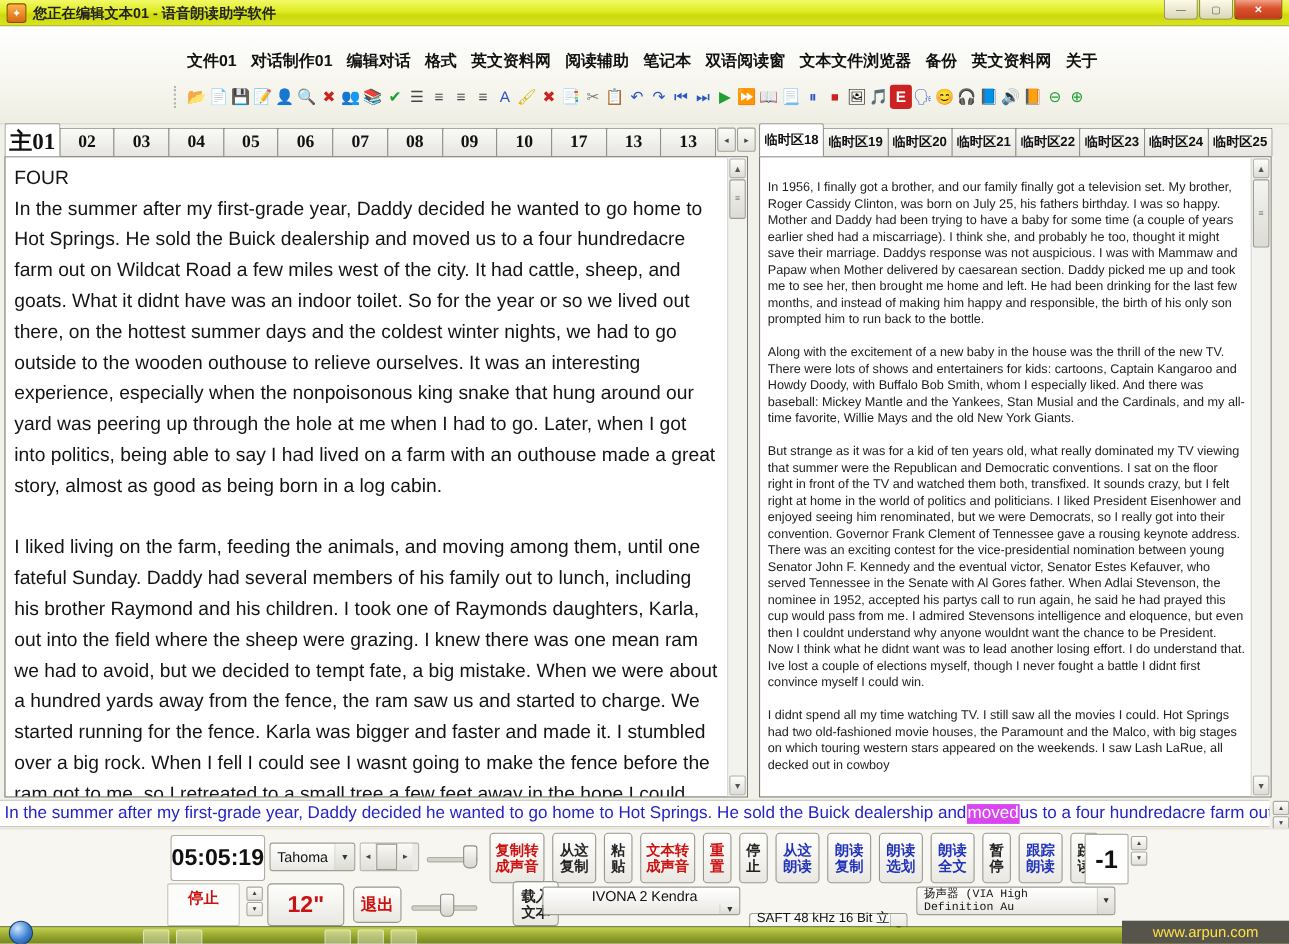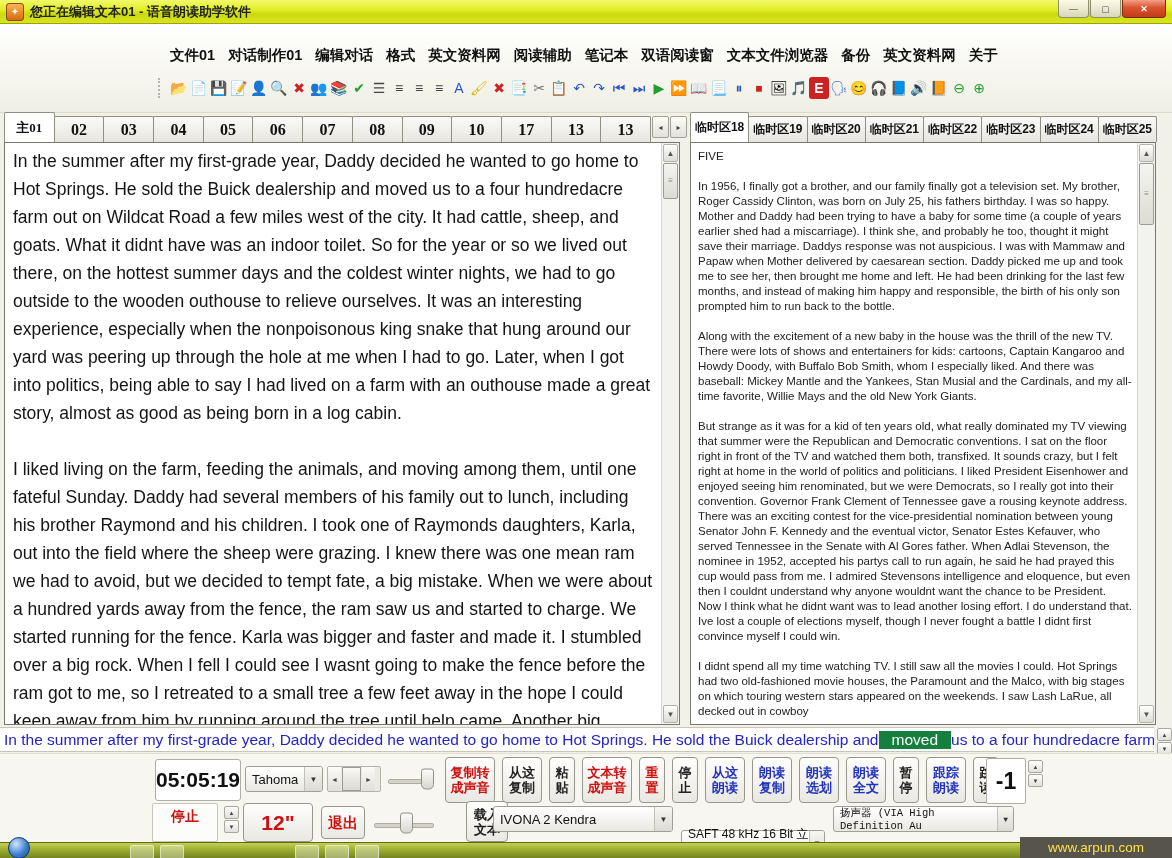--- a/index.html
+++ b/index.html
@@ -28,21 +28,21 @@
   .tb-grip{width:5px;height:20px;border-left:2px dotted #b8b6a8;margin-right:4px;}
   .tb-icon{width:20px;height:22px;display:flex;align-items:center;justify-content:center;
     font-size:14px;line-height:1;cursor:default;}
 
   
   .tabs-left{position:absolute;top:112px;left:4px;width:646px;height:30px;display:flex;align-items:flex-end;}
   .tabs-right{position:absolute;top:112px;left:690px;width:466px;height:30px;display:flex;align-items:flex-end;}
   .tab{flex:1;height:25px;border:1px solid #8f8f84;border-bottom:none;margin-right:-1px;
     background:linear-gradient(#fafaf8,#e6e5e0);display:flex;align-items:center;justify-content:center;
     font:bold 16px "Liberation Serif",serif;color:#111;border-radius:2px 2px 0 0;}
-  .tab.active{background:#fff;height:29px;z-index:3;font-size:13px;}
+  .tab.active{background:#fff;height:29px;z-index:3;font-size:21px;}
   .tabs-right .tab{font:bold 12px "Liberation Sans",sans-serif;}
   .tab-arrows{position:absolute;top:116px;left:652px;display:flex;gap:1px;}
   .tab-arrow{width:15px;height:20px;border:1px solid #a0a096;background:linear-gradient(#fcfcfa,#e2e1da);
     font-size:8px;color:#444;display:flex;align-items:center;justify-content:center;border-radius:2px;}
 
   
   .pane{position:absolute;top:142px;background:#fff;border:1px solid #78786e;box-sizing:border-box;overflow:hidden;}
   .pane-left{left:4px;width:676px;height:583px;}
   .pane-right{left:690px;width:466px;height:583px;}
   .editor{position:absolute;top:0;bottom:0;left:0;overflow:hidden;}
@@ -57,39 +57,39 @@
   .sb-up{top:1px;} .sb-down{bottom:1px;}
   .sb-thumb{position:absolute;left:1px;right:1px;background:linear-gradient(#f4f4f1,#dcdbd4);
     border:1px solid #9c9c92;border-radius:2px;}
   .sb-thumb::after{content:"≡";position:absolute;left:0;right:0;top:50%;transform:translateY(-55%);
     text-align:center;font-size:8px;color:#8a8a80;}
 
   
   .reading-bar{position:absolute;top:727px;left:0;width:1154px;height:25px;background:#fff;
     border-top:1px solid #c8c6ba;border-bottom:1px solid #c8c6ba;box-sizing:border-box;
     font-size:15.5px;color:#2424c4;white-space:nowrap;overflow:hidden;display:flex;align-items:center;padding-left:4px;}
-  .reading-bar .hl{background:#15803d;color:#fff;padding:0 13px;}
+  .reading-bar .hl{background:#d946ef;color:#fff;padding:0 1px;}
   .mini-spinner{position:absolute;display:flex;flex-direction:column;gap:1px;}
   .mini-spinner .sp{width:13px;height:11px;border:1px solid #a8a89e;background:linear-gradient(#fdfdfc,#e2e1da);
     font-size:6px;color:#444;display:flex;align-items:center;justify-content:center;border-radius:2px;}
   .spin-readbar{top:728px;left:1157px;}
 
   
   .controls{position:absolute;top:753px;left:0;right:0;height:90px;background:#f7f6f1;border-top:1px solid #e2dfd2;}
   .clock{position:absolute;left:155px;top:5px;width:84px;height:40px;background:#fff;border:1px solid #aeaea4;
     border-radius:3px;display:flex;align-items:center;justify-content:center;
     font:bold 21px "Liberation Sans",sans-serif;color:#111;}
   .combo{background:linear-gradient(#ffffff,#e9e8e2);border:1px solid #9f9f95;border-radius:3px;
     display:flex;align-items:center;box-sizing:border-box;font-size:13px;color:#111;padding-left:6px;position:absolute;}
   .combo .arrow{margin-left:auto;width:17px;align-self:stretch;display:flex;align-items:center;justify-content:center;
     font-size:8px;color:#333;border-left:1px solid #c2c1b8;background:linear-gradient(#f6f6f3,#dcdbd3);border-radius:0 2px 2px 0;}
   .combo-font{left:245px;top:12px;width:78px;height:26px;}
-  .combo-voice{left:493px;top:52px;width:180px;height:26px;}
+  .combo-voice{left:493px;top:52px;width:180px;height:26px;flex-direction:column;}
   .combo-format{left:681px;top:52px;width:144px;height:26px;font-size:12px;margin-top:24px;}
-  .combo-device{left:833px;top:52px;width:181px;height:26px;font-family:"Liberation Mono",monospace;font-size:10.5px;}
+  .combo-device{left:833px;top:52px;width:181px;height:26px;font-family:"Liberation Mono",monospace;font-size:10.5px;align-items:flex-end;}
   .hscroll-mini{position:absolute;left:327px;top:12px;width:54px;height:26px;display:flex;background:#eceae4;border:1px solid #b5b4aa;border-radius:2px;box-sizing:border-box;}
   .hs-btn{width:13px;display:flex;align-items:center;justify-content:center;font-size:7px;color:#444;background:linear-gradient(#fbfbf9,#e0dfd8);}
   .hs-thumb{width:17px;background:linear-gradient(#f8f8f5,#dad9d1);border:1px solid #9c9c92;margin:0 1px;}
   .slider{position:absolute;}
   .slider .track{position:absolute;left:0;right:0;top:50%;height:3px;background:#d4d2c8;border:1px solid #b0aea2;border-radius:2px;}
   .slider .thumb{position:absolute;top:50%;transform:translateY(-50%);width:11px;height:19px;
     background:linear-gradient(#fcfcfa,#d8d7cf);border:1px solid #8e8e84;border-radius:3px 3px 5px 5px;}
   .slider1{left:388px;top:12px;width:46px;height:26px;}
   .slider2{left:374px;top:50px;width:60px;height:38px;}
   .btnrow{position:absolute;left:445px;top:3px;display:flex;gap:7px;height:46px;}
@@ -300,34 +300,34 @@
       <div class="tab">临时区23</div>
 
       <div class="tab">临时区24</div>
 
       <div class="tab">临时区25</div>
 
   </div>
 
   <div class="pane pane-left">
     <div class="editor editor-left">
+      <p>FOUR</p>
         <p>In the summer after my first-grade year, Daddy decided he wanted to go home to Hot Springs. He sold the Buick dealership and moved us to a four hundredacre farm out on Wildcat Road a few miles west of the city. It had cattle, sheep, and goats. What it didnt have was an indoor toilet. So for the year or so we lived out there, on the hottest summer days and the coldest winter nights, we had to go outside to the wooden outhouse to relieve ourselves. It was an interesting experience, especially when the nonpoisonous king snake that hung around our yard was peering up through the hole at me when I had to go. Later, when I got into politics, being able to say I had lived on a farm with an outhouse made a great story, almost as good as being born in a log cabin.</p>
         <p></p>
         <p>I liked living on the farm, feeding the animals, and moving among them, until one fateful Sunday. Daddy had several members of his family out to lunch, including his brother Raymond and his children. I took one of Raymonds daughters, Karla, out into the field where the sheep were grazing. I knew there was one mean ram we had to avoid, but we decided to tempt fate, a big mistake. When we were about a hundred yards away from the fence, the ram saw us and started to charge. We started running for the fence. Karla was bigger and faster and made it. I stumbled over a big rock. When I fell I could see I wasnt going to make the fence before the ram got to me, so I retreated to a small tree a few feet away in the hope I could keep away from him by running around the tree until help came. Another big mistake. Soon he caught me and knocked my legs out from under me. Before I could get up he butted me in the head. Then I was stunned and hurt and couldnt get up. So he backed up, got a good head start, and rammed me again as hard as he could. He did the same thing over and over and over again, alternating his targets between my head and my gut. Soon I was pouring blood and hurting like the devil. After what seemed an eternity my uncle showed</p>
     </div>
     <div class="vscroll">
       <div class="sb-btn sb-up">▲</div>
       <div class="sb-thumb" style="top:20px;height:34px;"></div>
       <div class="sb-btn sb-down">▼</div>
     </div>
   </div>
 
   <div class="pane pane-right">
     <div class="editor editor-right">
-      <p>FIVE</p>
         <p></p>
         <p>In 1956, I finally got a brother, and our family finally got a television set. My brother, Roger Cassidy Clinton, was born on July 25, his fathers birthday. I was so happy. Mother and Daddy had been trying to have a baby for some time (a couple of years earlier shed had a miscarriage). I think she, and probably he too, thought it might save their marriage. Daddys response was not auspicious. I was with Mammaw and Papaw when Mother delivered by caesarean section. Daddy picked me up and took me to see her, then brought me home and left. He had been drinking for the last few months, and instead of making him happy and responsible, the birth of his only son prompted him to run back to the bottle.</p>
         <p></p>
         <p>Along with the excitement of a new baby in the house was the thrill of the new TV. There were lots of shows and entertainers for kids: cartoons, Captain Kangaroo and Howdy Doody, with Buffalo Bob Smith, whom I especially liked. And there was baseball: Mickey Mantle and the Yankees, Stan Musial and the Cardinals, and my all-time favorite, Willie Mays and the old New York Giants.</p>
         <p></p>
         <p>But strange as it was for a kid of ten years old, what really dominated my TV viewing that summer were the Republican and Democratic conventions. I sat on the floor right in front of the TV and watched them both, transfixed. It sounds crazy, but I felt right at home in the world of politics and politicians. I liked President Eisenhower and enjoyed seeing him renominated, but we were Democrats, so I really got into their convention. Governor Frank Clement of Tennessee gave a rousing keynote address. There was an exciting contest for the vice-presidential nomination between young Senator John F. Kennedy and the eventual victor, Senator Estes Kefauver, who served Tennessee in the Senate with Al Gores father. When Adlai Stevenson, the nominee in 1952, accepted his partys call to run again, he said he had prayed this cup would pass from me. I admired Stevensons intelligence and eloquence, but even then I couldnt understand why anyone wouldnt want the chance to be President. Now I think what he didnt want was to lead another losing effort. I do understand that. Ive lost a couple of elections myself, though I never fought a battle I didnt first convince myself I could win.</p>
         <p></p>
         <p>I didnt spend all my time watching TV. I still saw all the movies I could. Hot Springs had two old-fashioned movie houses, the Paramount and the Malco, with big stages on which touring western stars appeared on the weekends. I saw Lash LaRue, all decked out in cowboy</p>
     </div>
     <div class="vscroll">

